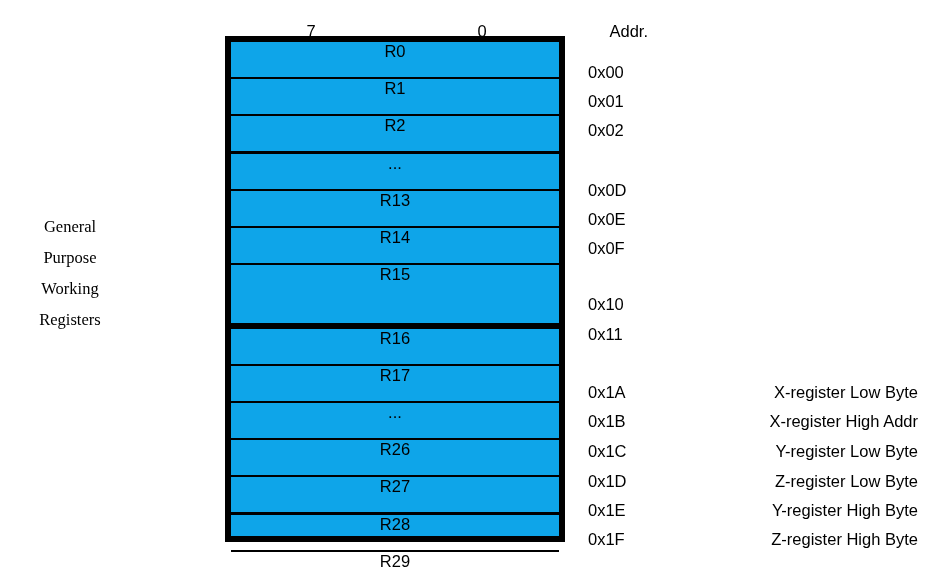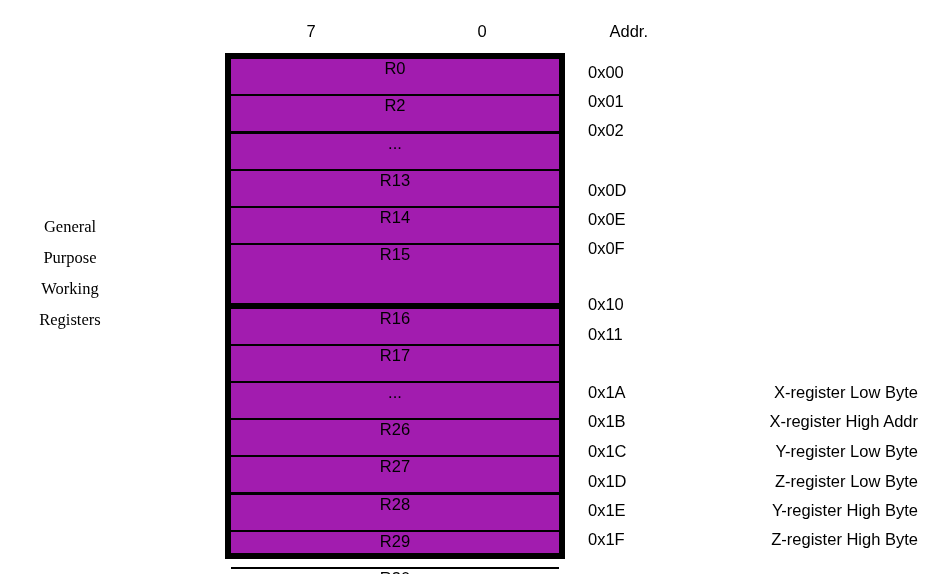--- a/index.html
+++ b/index.html
@@ -41,28 +41,28 @@
   .side-label .line {
     height: 31px;
     line-height: 31px;
     font-family: Liberation Serif, serif;
   }
 
   
   .reg-box {
     position: absolute;
     left: 225px;
-    top: 53px;
+    top: 36px;
     width: 340px;
     height: 506px;
     border: 6px solid #000000;
     box-sizing: border-box;
     display: flex;
     flex-direction: column;
-    background: #a21caf;
+    background: #0ea5e9;
     gap: 16px;
   }
   .col {
     display: flex;
     flex-direction: column;
   }
   .cell {
     flex: 1 1 0;
     box-sizing: border-box;
     display: flex;
@@ -103,20 +103,21 @@
 
   <div class="side-label">
     <div class="line">General</div>
     <div class="line">Purpose</div>
     <div class="line">Working</div>
     <div class="line">Registers</div>
   </div>
 
   <div class="reg-box col" id="register-column">
       <div class="cell sep-none">R0</div>
+      <div class="cell sep-thin">R1</div>
       <div class="cell sep-thin">R2</div>
       <div class="cell sep-medium">...</div>
       <div class="cell sep-thin">R13</div>
       <div class="cell sep-thin">R14</div>
       <div class="cell sep-thin">R15</div>
       <div class="cell sep-thick">R16</div>
       <div class="cell sep-thin">R17</div>
       <div class="cell sep-thin">...</div>
       <div class="cell sep-thin">R26</div>
       <div class="cell sep-thin">R27</div>

